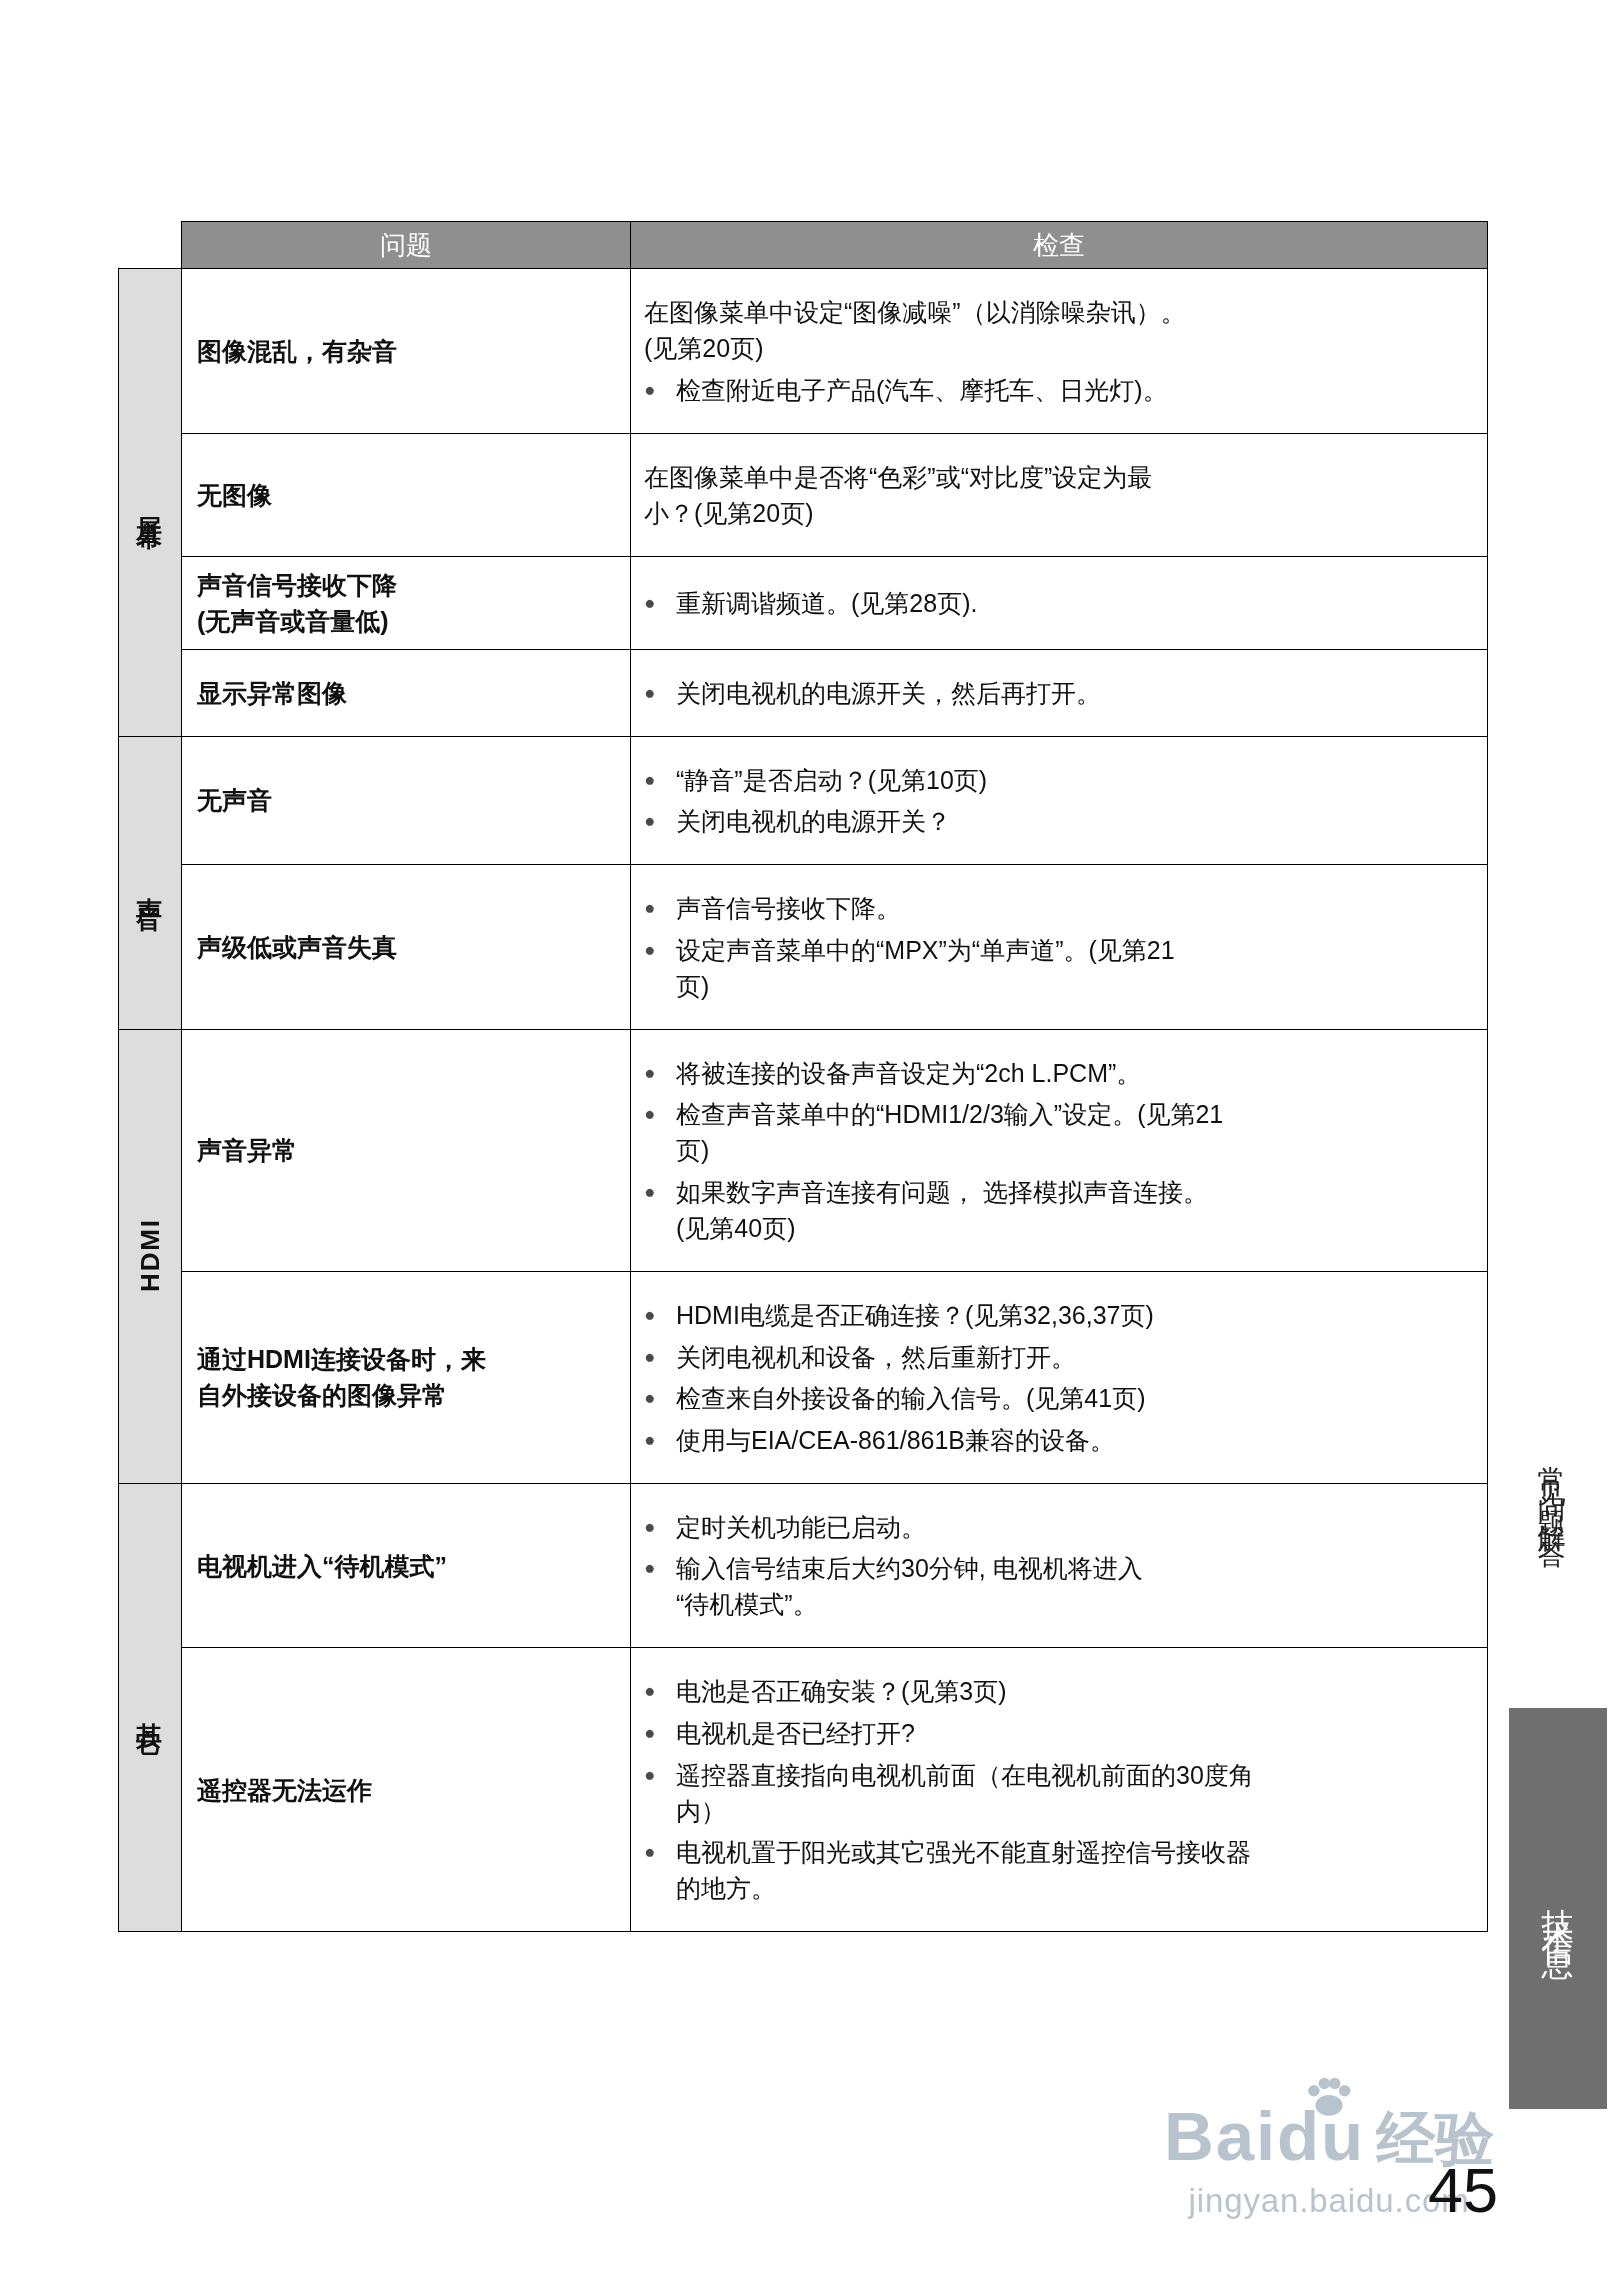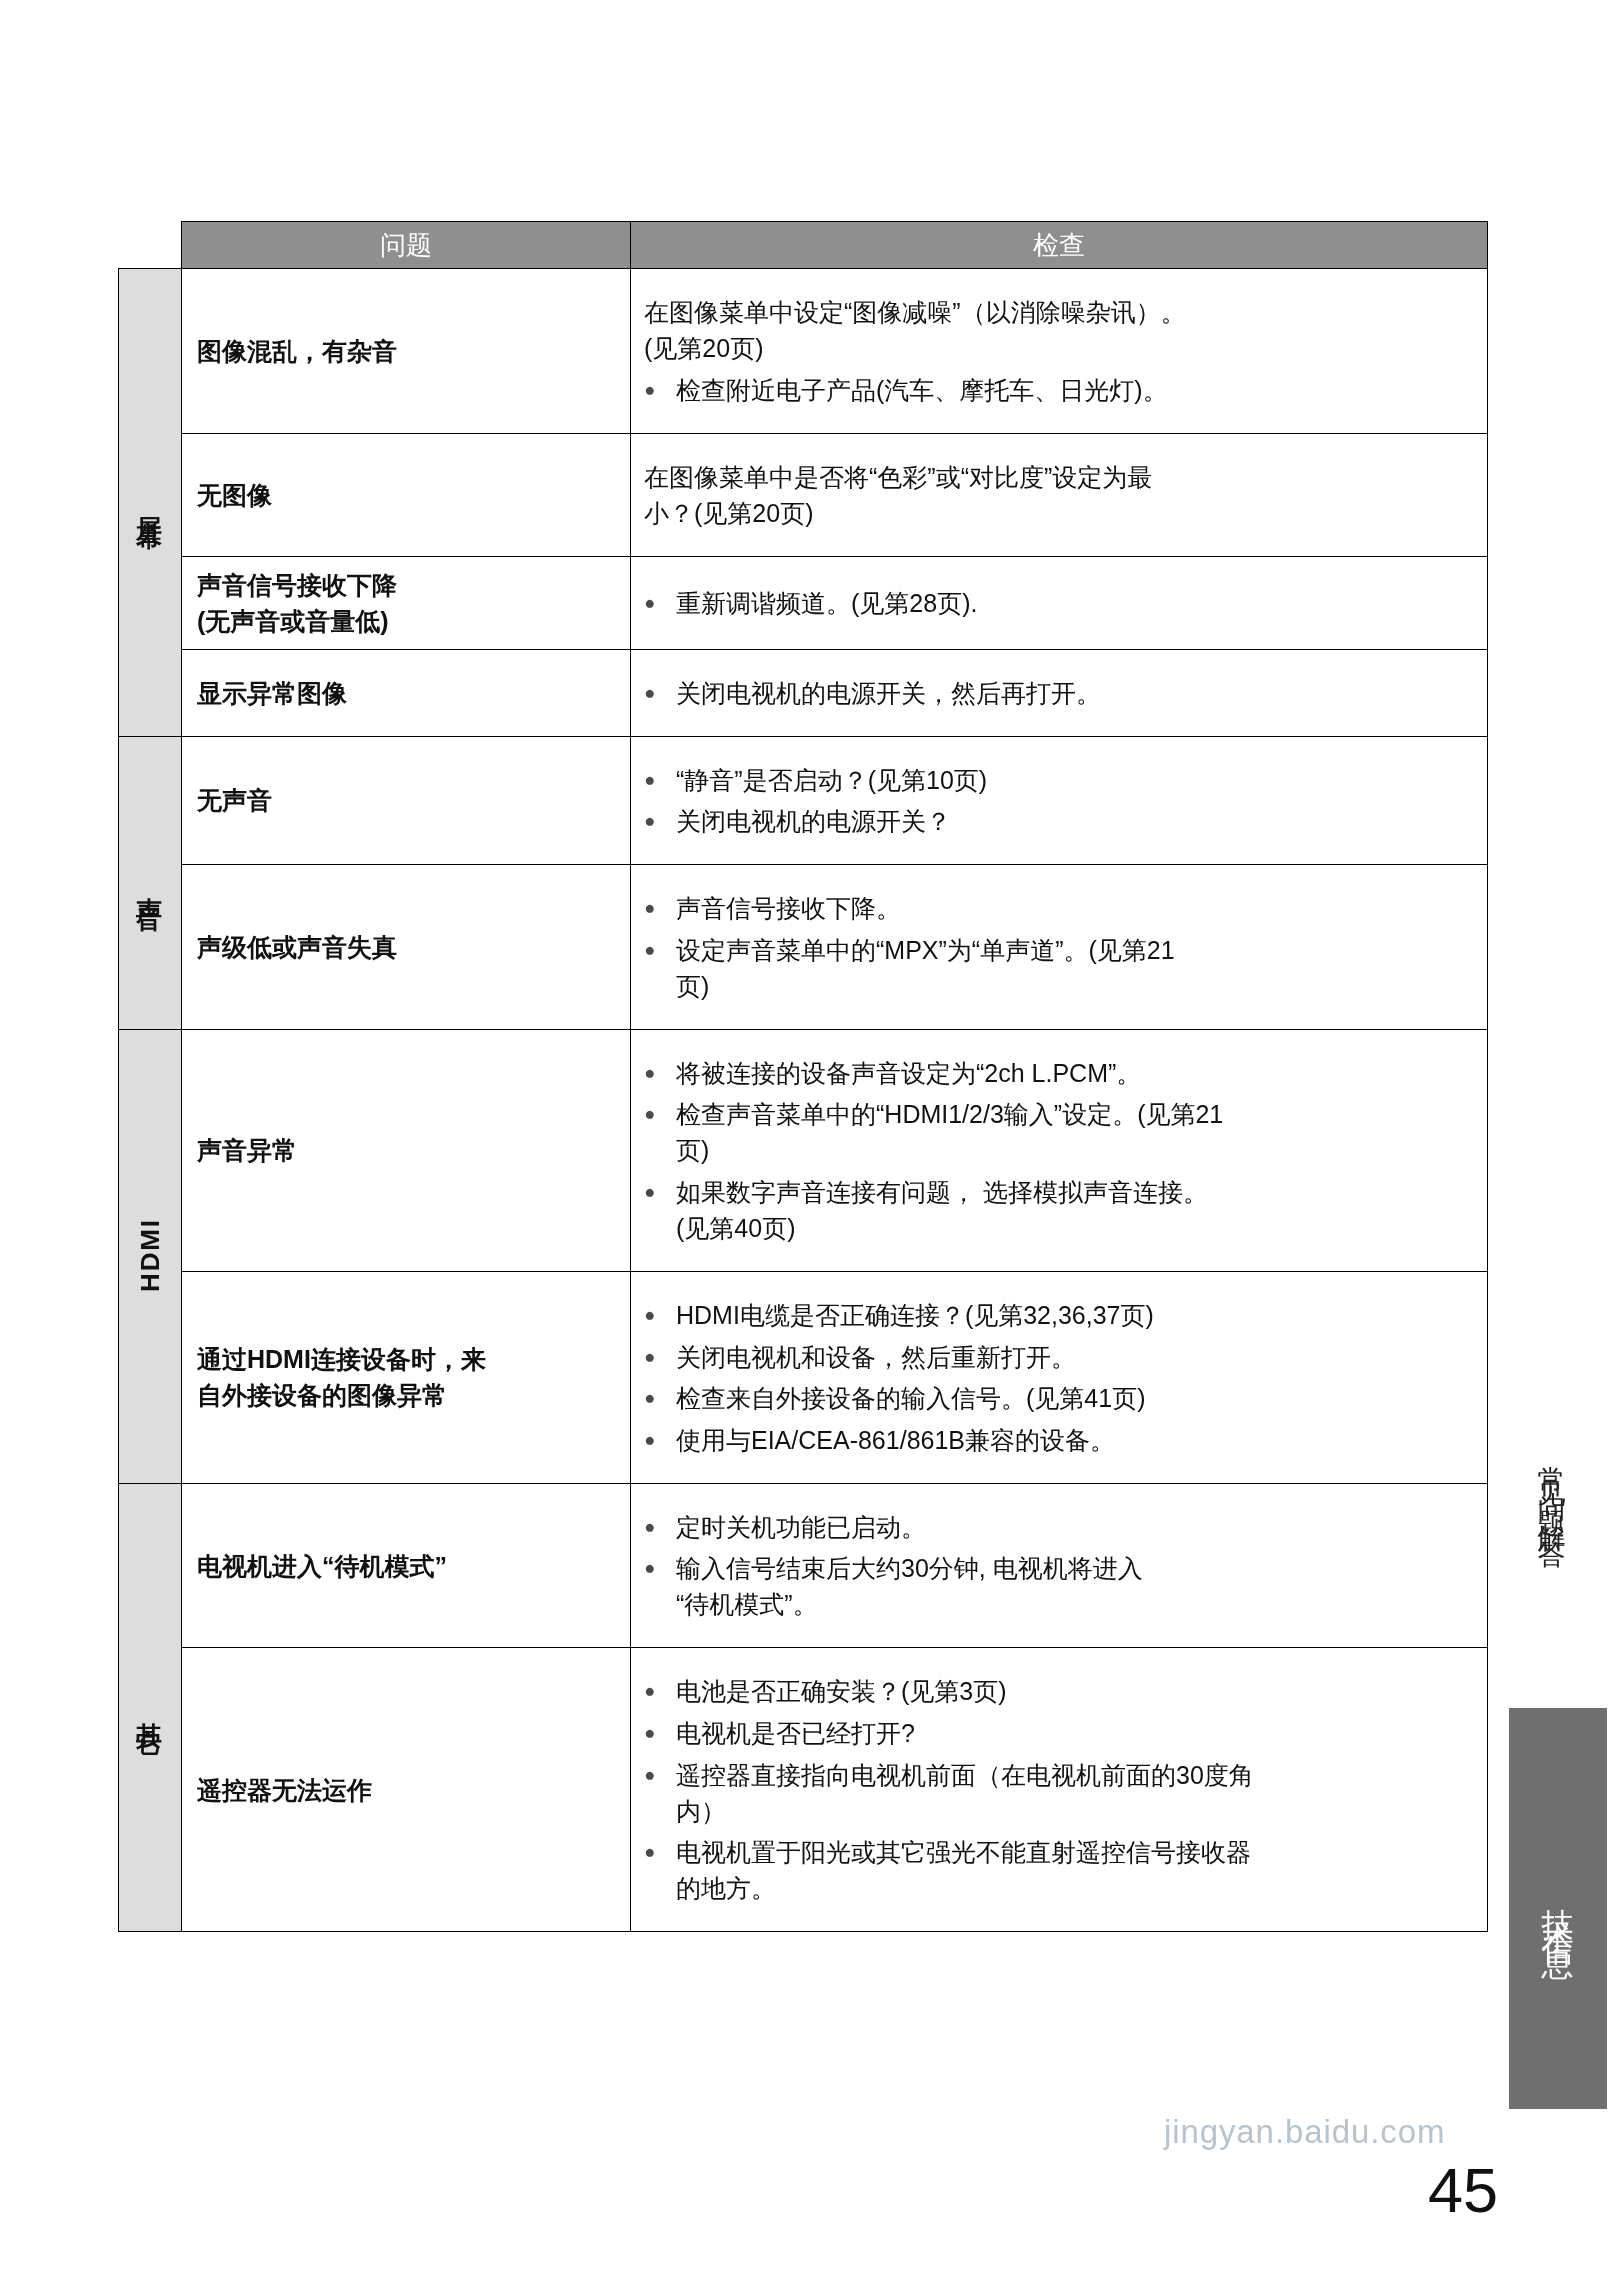--- a/index.html
+++ b/index.html
@@ -313,19 +313,30 @@
     </tbody>
   </table>
 
   <div class="faq-vertical">常见问题解答</div>
 
   <div class="side-tab">
     <span class="tab-text">技术信息</span>
   </div>
 
   <div class="watermark">
+    <div class="wm-row">
+      <span class="wm-brand">Baidu</span>
+      <svg class="wm-paw" viewBox="0 0 100 100" xmlns="http://www.w3.org/2000/svg">
+        <ellipse cx="50" cy="68" rx="26" ry="20" fill="#b7c3cd"></ellipse>
+        <circle cx="21" cy="40" r="11" fill="#b7c3cd"></circle>
+        <circle cx="41" cy="26" r="11" fill="#b7c3cd"></circle>
+        <circle cx="61" cy="26" r="11" fill="#b7c3cd"></circle>
+        <circle cx="80" cy="40" r="11" fill="#b7c3cd"></circle>
+      </svg>
+      <span class="wm-cn">经验</span>
+    </div>
     <div class="wm-url">jingyan.baidu.com</div>
   </div>
 
   <div class="page-num">45</div>
 
 </div>
 
 
 </body></html>

